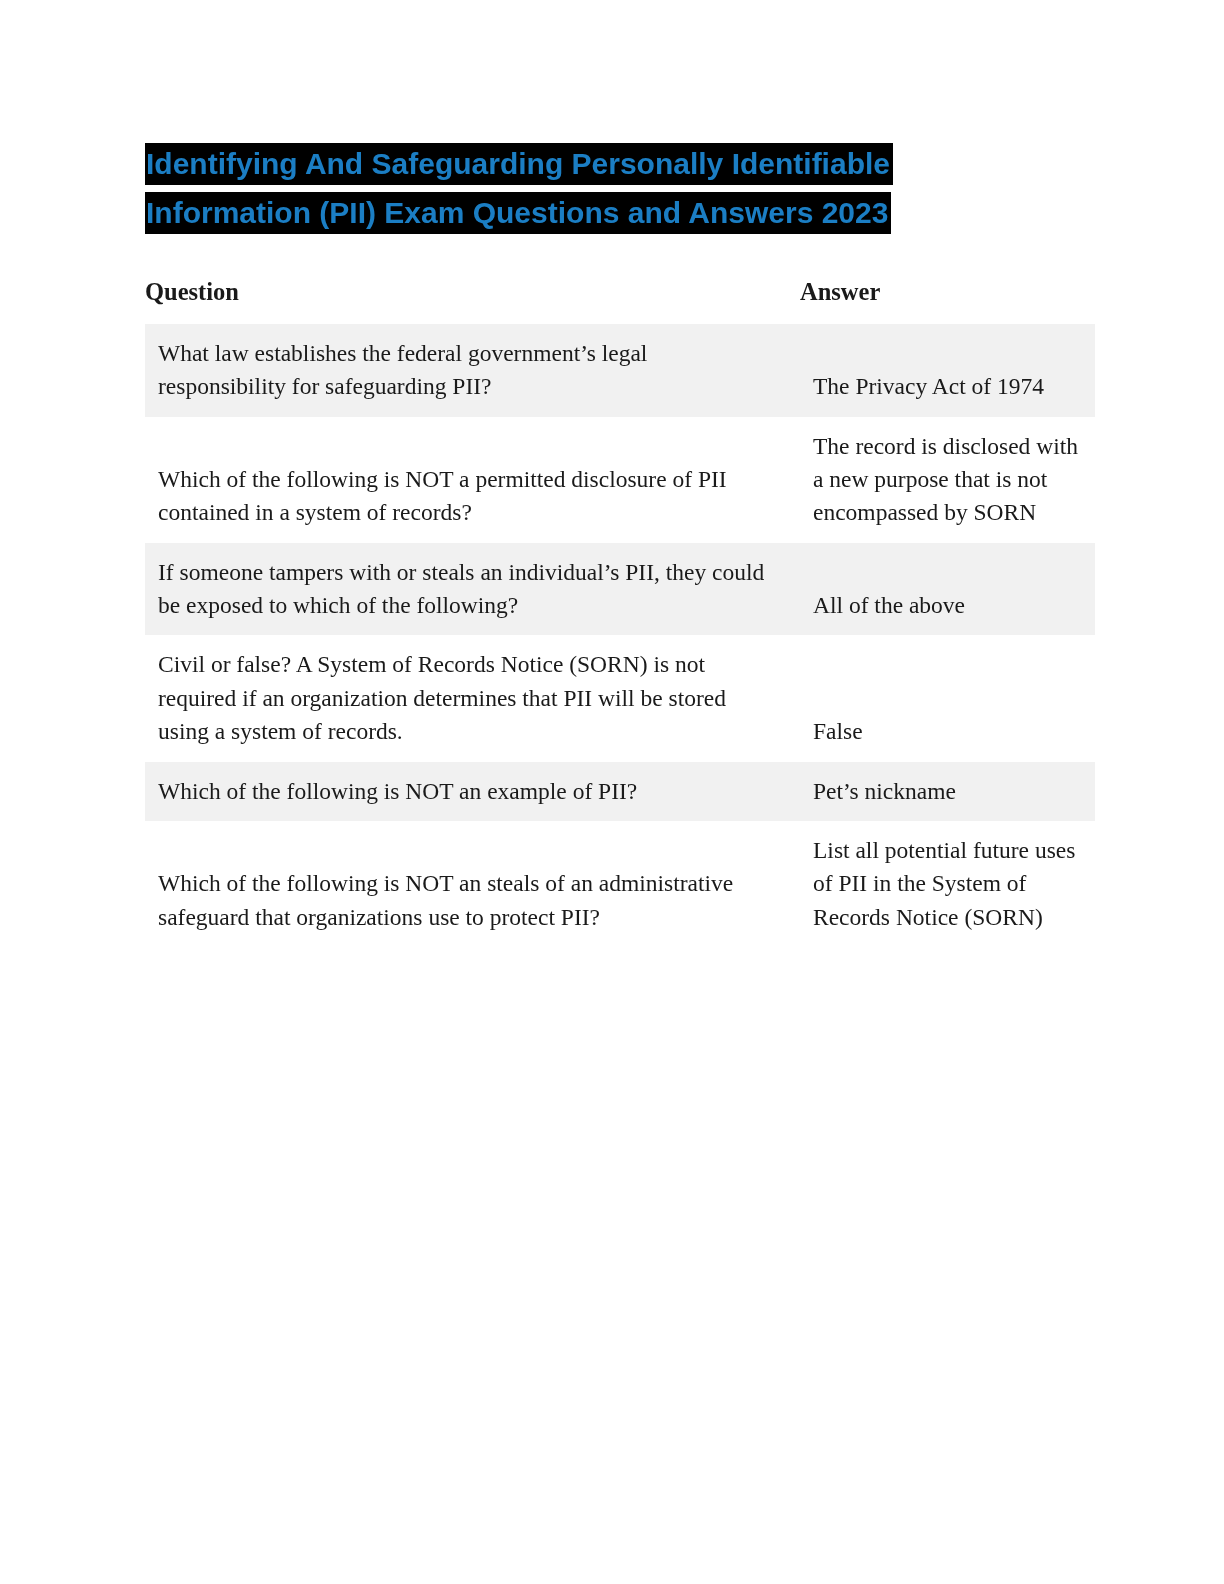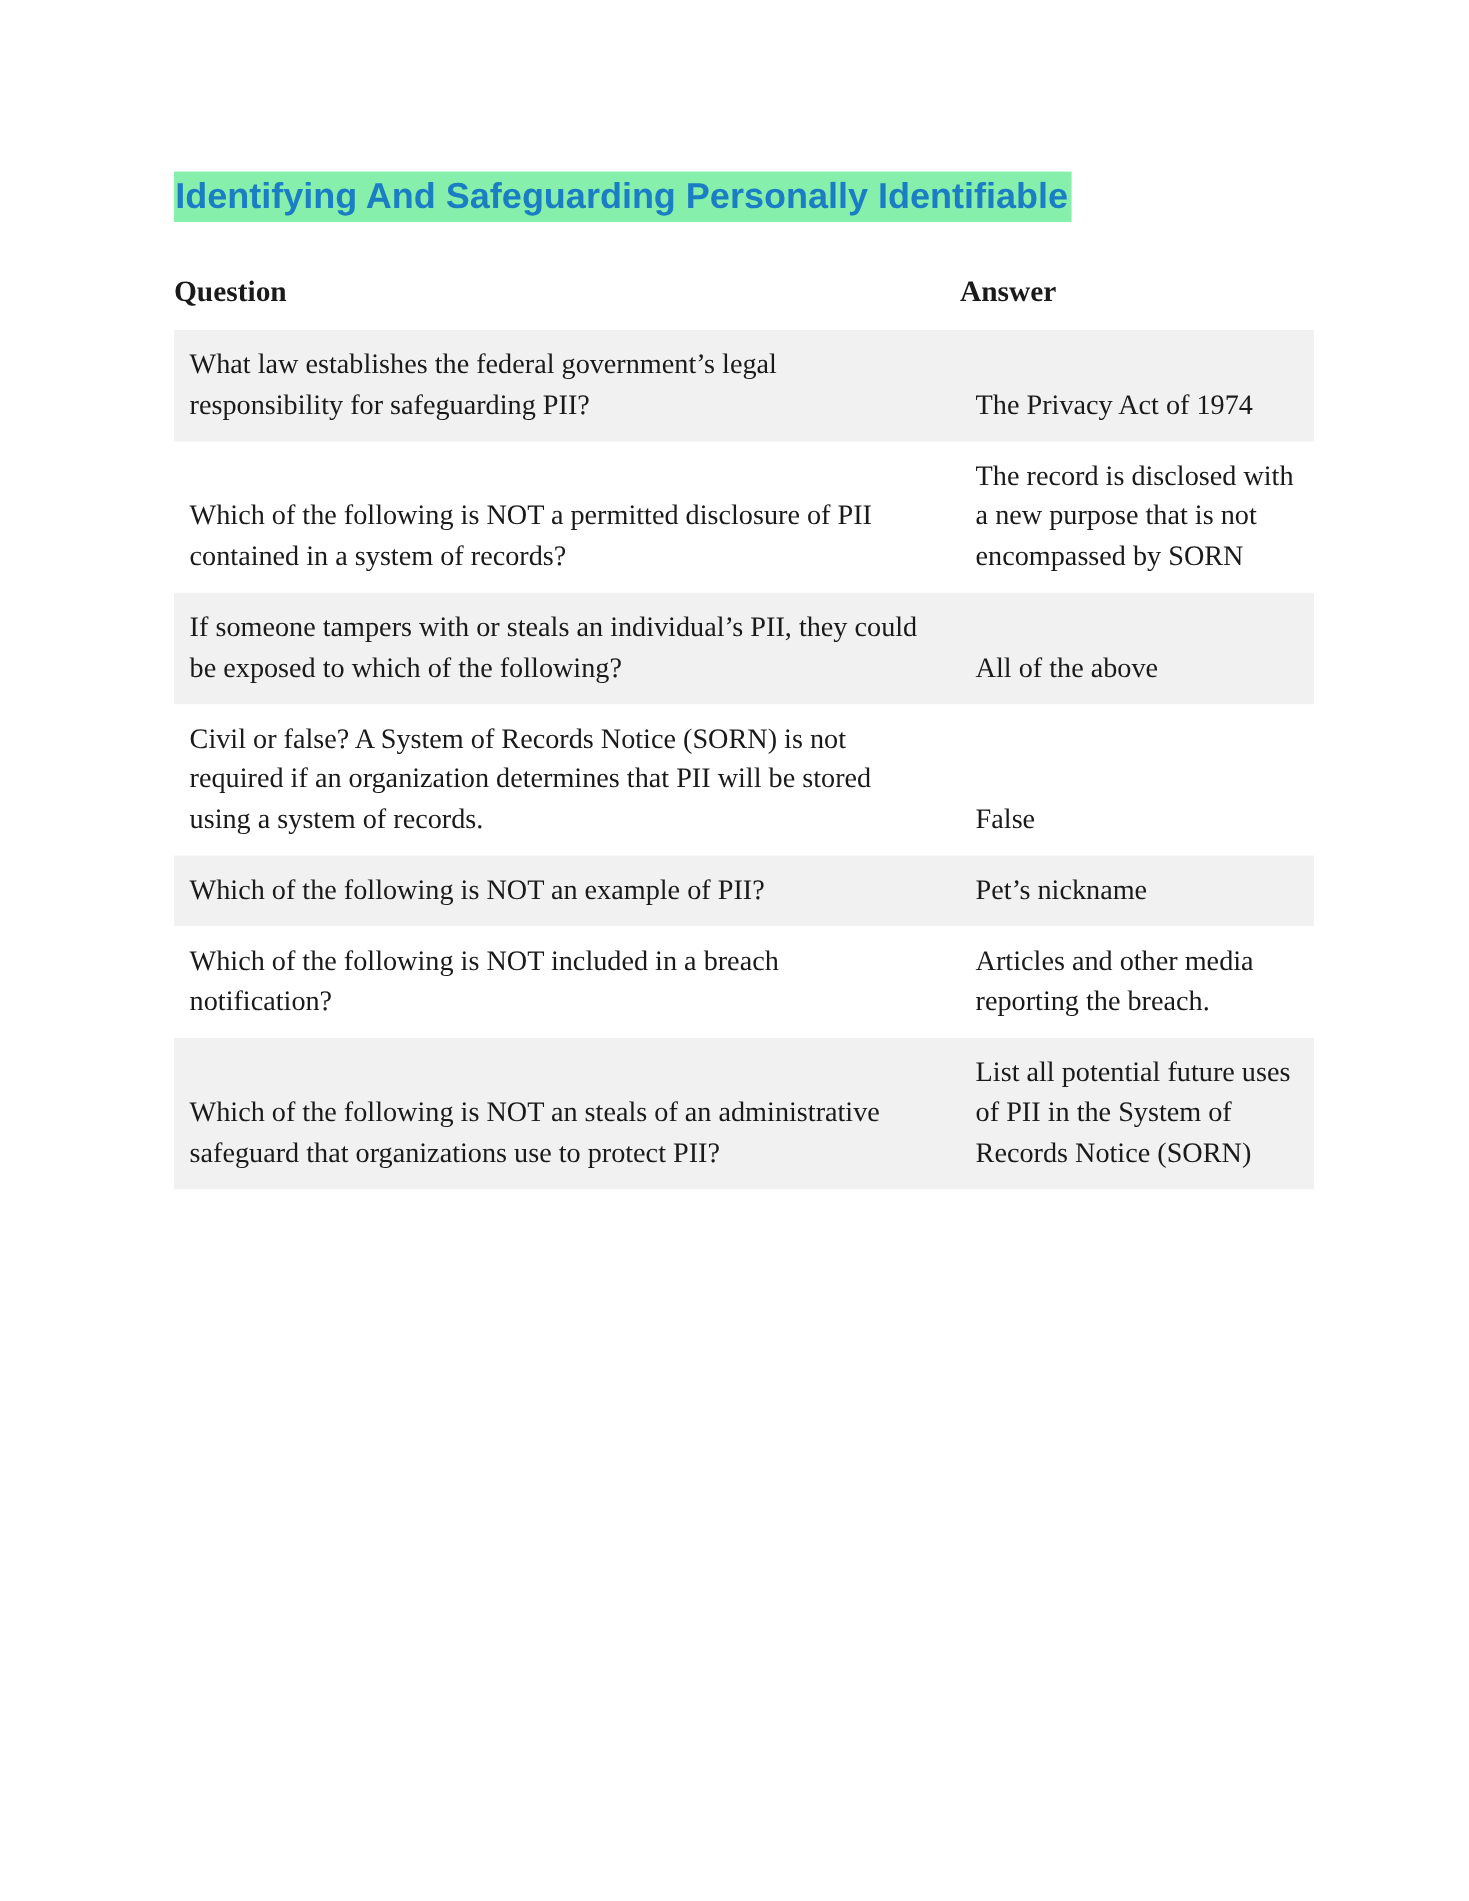--- a/index.html
+++ b/index.html
@@ -22,21 +22,21 @@
   }
   .doc-title {
     font-family: "Liberation Sans", sans-serif;
     font-weight: bold;
     font-size: 30px;
     line-height: 1.62;
     margin: 0 0 34px 0;
     color: #1b7ec4;
   }
   .hl {
-    background: #86efac;
+    background: #000000;
     padding: 4px 3px 5px 1px;
     box-decoration-break: clone;
     -webkit-box-decoration-break: clone;
   }
   table.qa {
     border-collapse: collapse;
     width: 950px;
     table-layout: fixed;
   }
   table.qa th, table.qa td {
@@ -65,21 +65,21 @@
   }
   table.qa tbody tr:nth-child(even) {
     background: #ffffff;
   }
 </style>
 </head>
 <body>
 
 <div class="page">
 
-  <h1 class="doc-title"><span class="hl">Identifying And Safeguarding Personally Identifiable</span><br></h1>
+  <h1 class="doc-title"><span class="hl">Identifying And Safeguarding Personally Identifiable</span><br><span class="hl">Information (PII) Exam Questions and Answers 2023</span></h1>
 
   <table class="qa">
     <colgroup>
       <col class="q-col">
       <col class="a-col">
     </colgroup>
     <thead>
       <tr>
         <th>Question</th>
         <th>Answer</th>
@@ -100,23 +100,19 @@
       </tr>
       <tr>
         <td class="q">Civil or false? A System of Records Notice (SORN) is not required if an organization determines that PII will be stored using a system of records.</td>
         <td class="a">False</td>
       </tr>
       <tr>
         <td class="q">Which of the following is NOT an example of PII?</td>
         <td class="a">Pet’s nickname</td>
       </tr>
       <tr>
-        <td class="q">Which of the following is NOT included in a breach notification?</td>
-        <td class="a">Articles and other media reporting the breach.</td>
-      </tr>
-      <tr>
         <td class="q">Which of the following is NOT an steals of an administrative safeguard that organizations use to protect PII?</td>
         <td class="a">List all potential future uses of PII in the System of Records Notice (SORN)</td>
       </tr>
     </tbody>
   </table>
 
 </div>
 
 </body></html>

